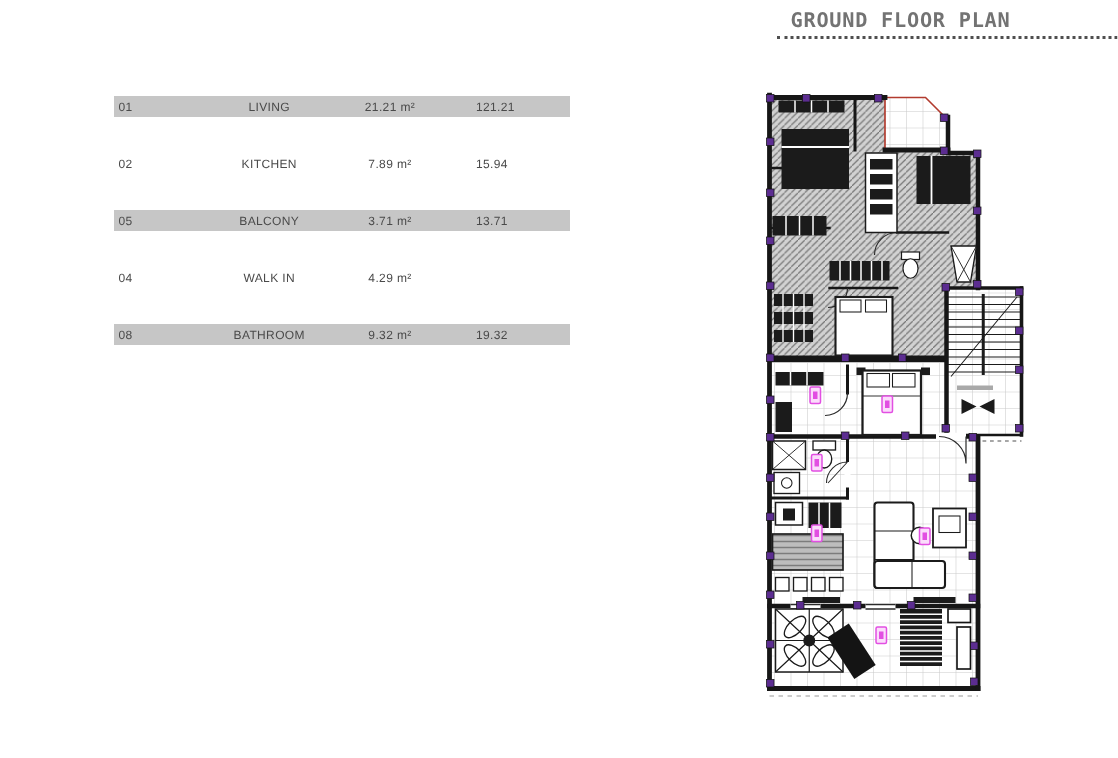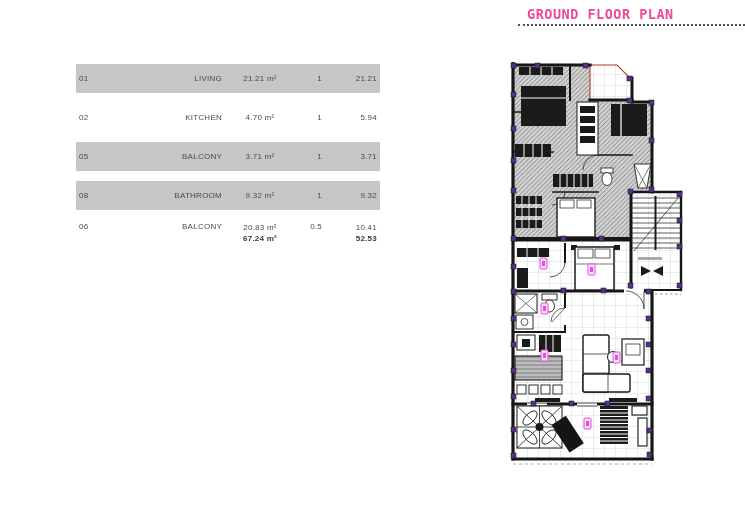--- a/index.html
+++ b/index.html
@@ -4,40 +4,40 @@
 <style>
   html,body{margin:0;padding:0;}
   body{
     width:745px;height:505px;position:relative;background:#fff;overflow:hidden;
     font-family:"Liberation Sans", sans-serif;color:var(--table-text,#4a4a4a);
   }
   
   .plan-title{
     position:absolute;left:527px;top:6px;
     font-family:"DejaVu Sans Mono", monospace;
-    font-weight:bold;font-size:13.5px;letter-spacing:.5px;color:#ec4899;
+    font-weight:bold;font-size:13.5px;letter-spacing:.5px;color:#737373;
     white-space:nowrap;
   }
   .title-dots{
     position:absolute;left:518px;top:24px;width:227px;height:0;
     border-top:2px dotted #4f4f4f;
   }
   
   .area-table{position:absolute;left:76px;top:64px;width:304px;font-size:8px;letter-spacing:.25px;}
   .trow{
-    height:29px;margin-bottom:10px;display:grid;
+    height:14px;margin-bottom:24px;display:grid;
     grid-template-columns:46px 97px 76px 24px 1fr;
     align-items:center;padding:0 3px;box-sizing:border-box;
   }
   .trow.shaded{background:var(--row-shade,#c6c6c6);}
   .trow .c-num{text-align:left;}
-  .trow .c-name{text-align:right;padding-left:12px;}
+  .trow .c-name{text-align:center;padding-left:12px;}
   .trow .c-area{text-align:center;}
   .trow .c-factor{text-align:right;}
-  .trow .c-total{text-align:right;}
+  .trow .c-total{text-align:left;}
   .trow.last{height:26px;margin-bottom:0;align-items:start;}
   .twolines{display:flex;flex-direction:column;line-height:11px;padding-top:2px;}
   .bold{font-weight:bold;color:#3a3a3a;}
   
   .plan-wrap{position:absolute;left:505px;top:52px;width:190px;height:415px;}
   svg{display:block;}
 </style>
 </head>
 <body>
 
@@ -48,50 +48,44 @@
   <div class="trow shaded">
     <div class="c-num">01</div>
     <div class="c-name">LIVING</div>
     <div class="c-area">21.21 m²</div>
     <div class="c-factor">1</div>
     <div class="c-total">21.21</div>
   </div>
   <div class="trow">
     <div class="c-num">02</div>
     <div class="c-name">KITCHEN</div>
-    <div class="c-area">4.70 m²</div>
+    <div class="c-area">7.89 m²</div>
     <div class="c-factor">1</div>
     <div class="c-total">5.94</div>
   </div>
   <div class="trow shaded">
     <div class="c-num">05</div>
     <div class="c-name">BALCONY</div>
     <div class="c-area">3.71 m²</div>
     <div class="c-factor">1</div>
     <div class="c-total">3.71</div>
   </div>
+  <div class="trow">
+    <div class="c-num">04</div>
+    <div class="c-name">WALK IN</div>
+    <div class="c-area">4.29 m²</div>
+    <div class="c-factor"></div>
+    <div class="c-total"></div>
+  </div>
   <div class="trow shaded">
     <div class="c-num">08</div>
     <div class="c-name">BATHROOM</div>
     <div class="c-area">9.32 m²</div>
     <div class="c-factor">1</div>
     <div class="c-total">9.32</div>
-  </div>
-  <div class="trow last">
-    <div class="c-num" style="padding-top:2px;">06</div>
-    <div class="c-name" style="padding-top:2px;">BALCONY</div>
-    <div class="c-area twolines">
-      <span>20.83 m²</span>
-      <span class="bold">67.24 m²</span>
-    </div>
-    <div class="c-factor" style="padding-top:2px;">0.5</div>
-    <div class="c-total twolines" style="align-items:flex-end;">
-      <span>10.41</span>
-      <span class="bold">52.53</span>
-    </div>
   </div>
 </div>
 
 <div class="plan-wrap">
 <svg width="190" height="415" viewBox="0 0 190 415" xmlns="http://www.w3.org/2000/svg">
   <defs>
     <pattern id="grid" width="11" height="11" patternUnits="userSpaceOnUse">
       <path d="M11 0H0V11" fill="none" stroke="var(--grid-line,#c9c9c9)" stroke-width="0.7"></path>
     </pattern>
     <pattern id="hatch" width="4.5" height="4.5" patternUnits="userSpaceOnUse">

